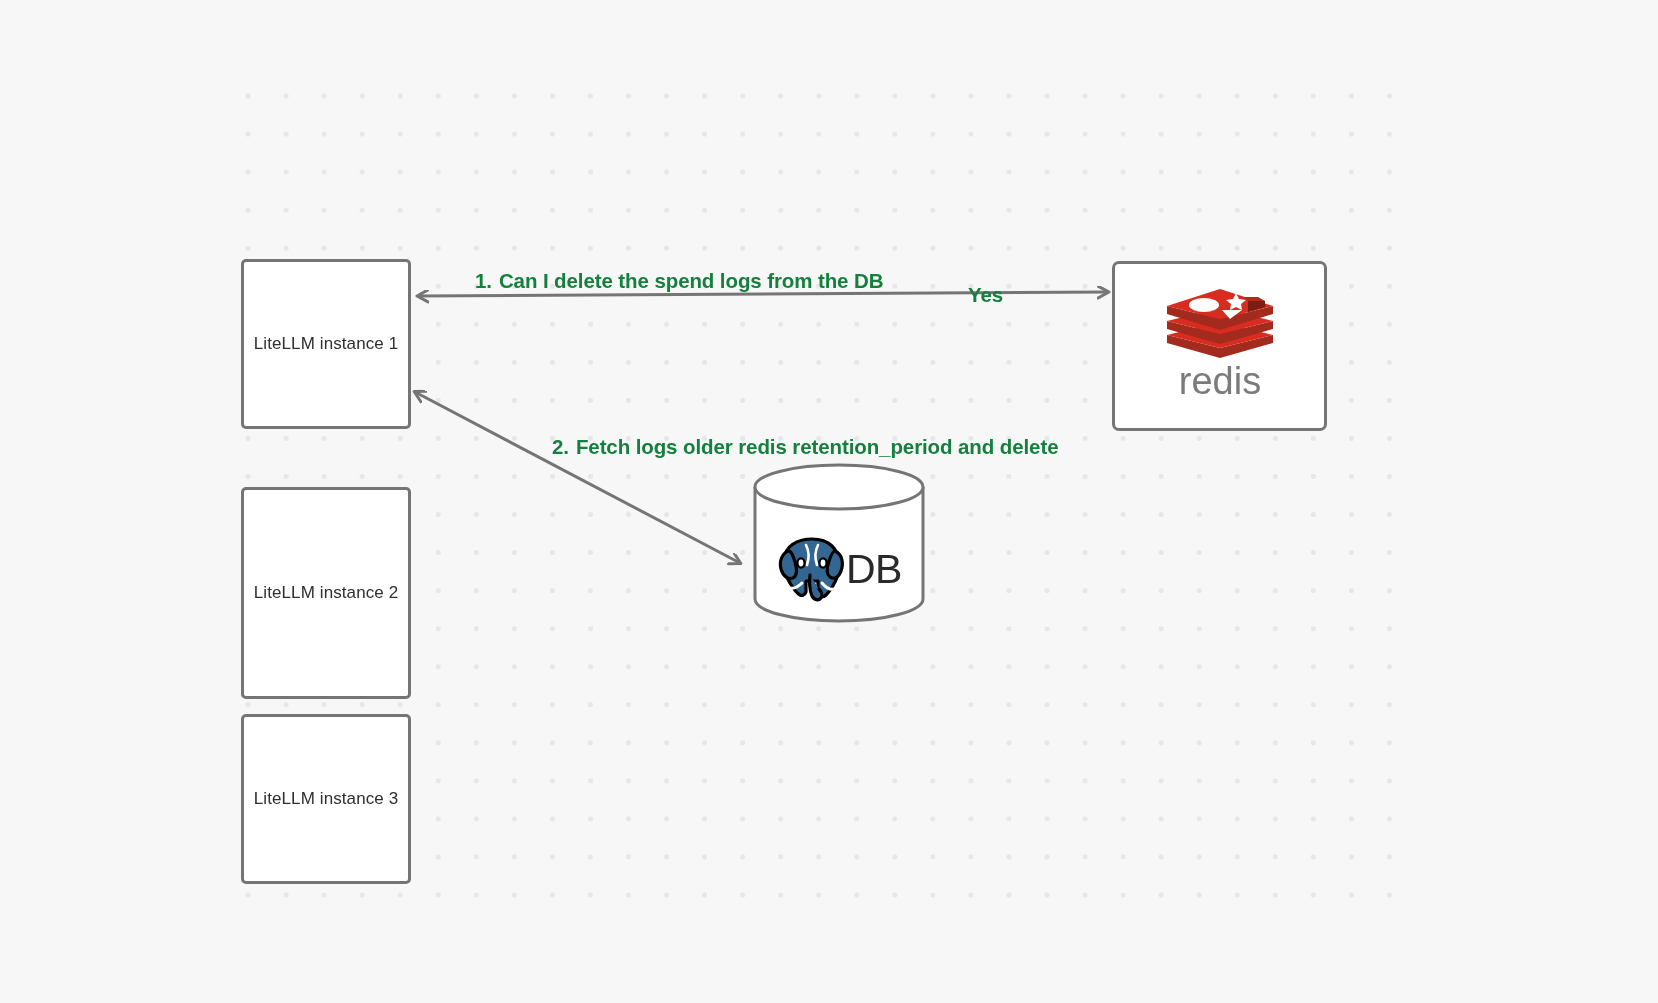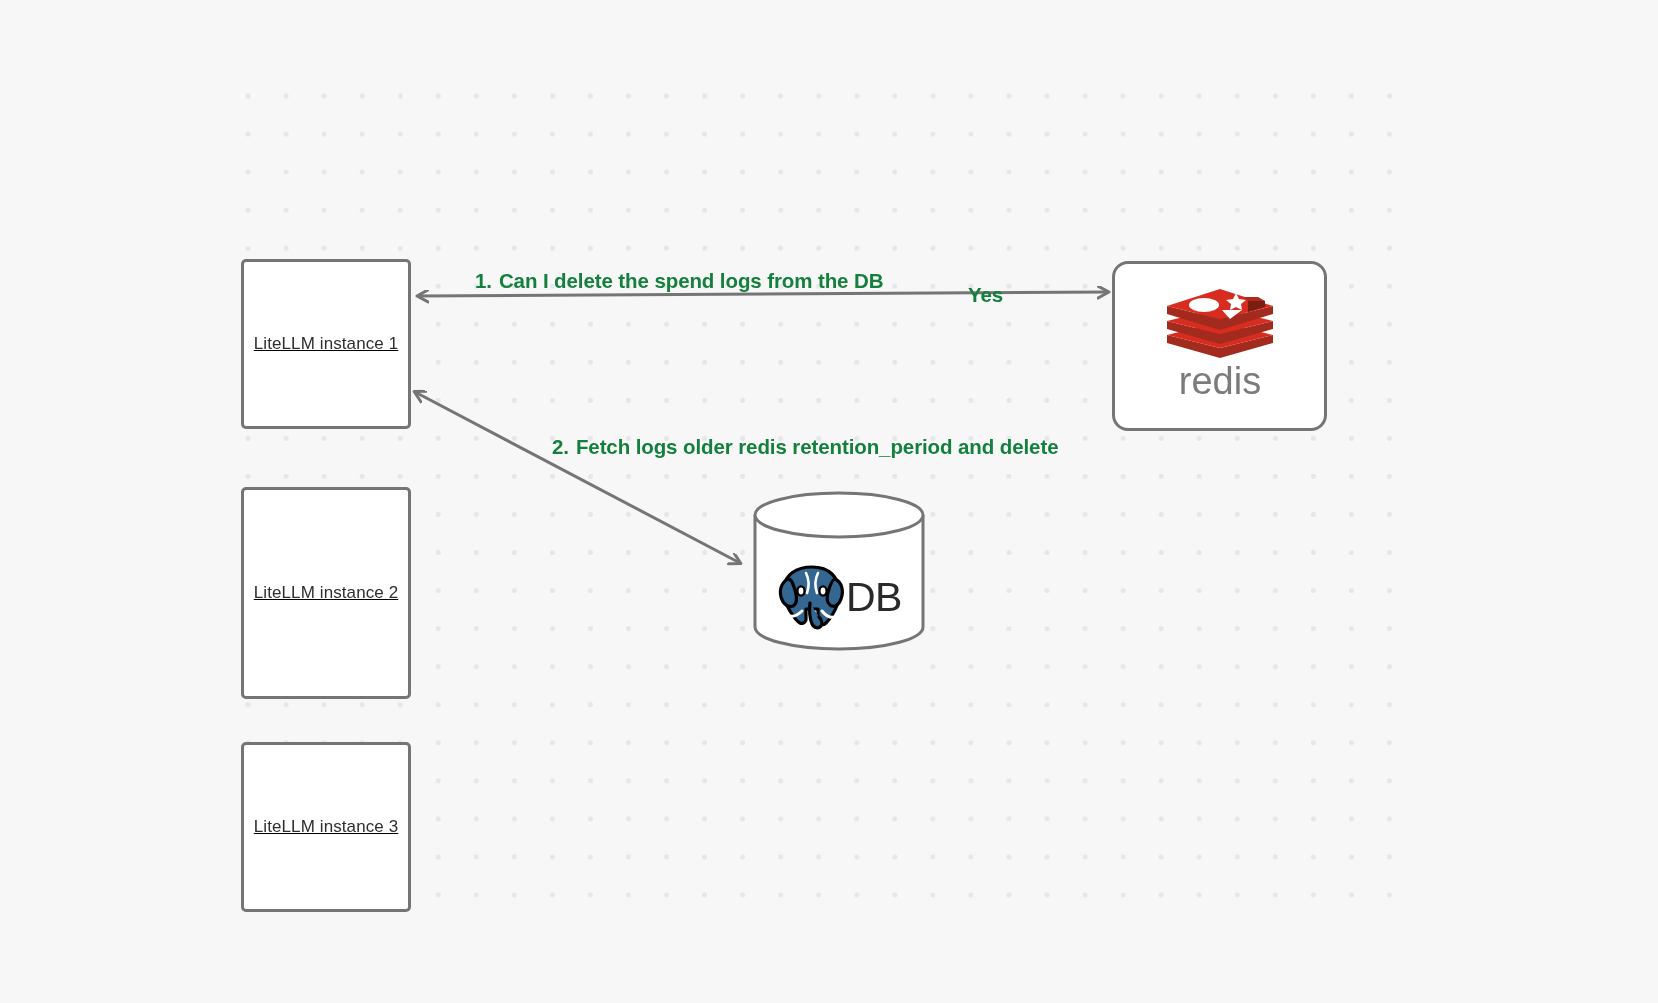--- a/index.html
+++ b/index.html
@@ -51,58 +51,57 @@
     position: absolute;
     box-sizing: border-box;
     background: #ffffff;
     border: 3px solid #757575;
     display: flex;
     align-items: center;
     justify-content: center;
   }
   .node-box {
     border-radius: 5px;
-    text-decoration: underline;
   }
   .node-label {
     font-size: 17px;
     color: #2f2f2f;
     font-family: "Liberation Sans", sans-serif;
     letter-spacing: 0.1px;
     white-space: nowrap;
   }
 
   #node-instance-1 { left: 241px; top: 259px; width: 170px; height: 170px; }
   #node-instance-2 { left: 241px; top: 487px; width: 170px; height: 212px; }
-  #node-instance-3 { left: 241px; top: 714px; width: 170px; height: 170px; margin-top: 28px; }
+  #node-instance-3 { left: 241px; top: 714px; width: 170px; height: 170px; }
 
   #node-redis {
     left: 1112px; top: 261px; width: 215px; height: 170px;
-    border-radius: 16px;
+    border-radius: 7px;
     flex-direction: column;
     gap: 0px;
   }
   .redis-logo-wrap {
     display: flex;
     flex-direction: column;
     align-items: center;
     justify-content: center;
     transform: translateY(-2px);
   }
   .redis-mark { display: block; }
   .redis-word {
     display: block;
     margin-top: 2px;
   }
 
   
   #node-postgres {
     position: absolute;
     left: 753px;
-    top: 491px;
+    top: 463px;
     width: 172px;
     height: 160px;
   }
   #node-postgres .cyl-svg {
     position: absolute;
     left: 0; top: 0;
   }
   #node-postgres .pg-content {
     position: absolute;
     left: 0;

